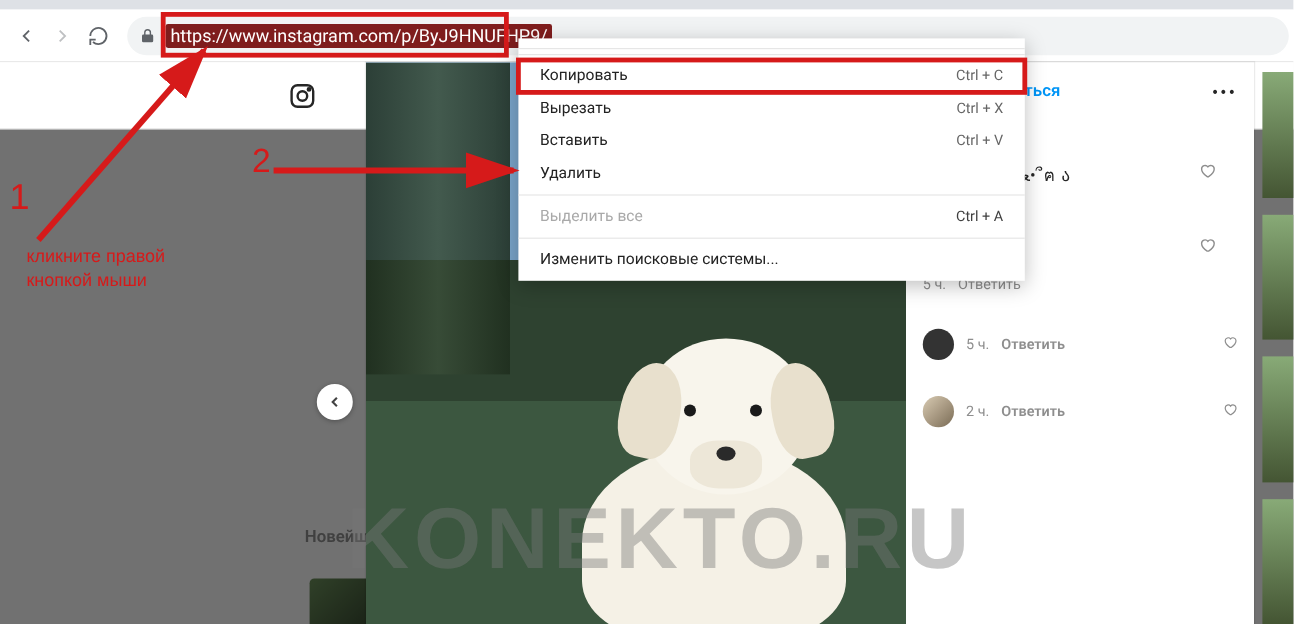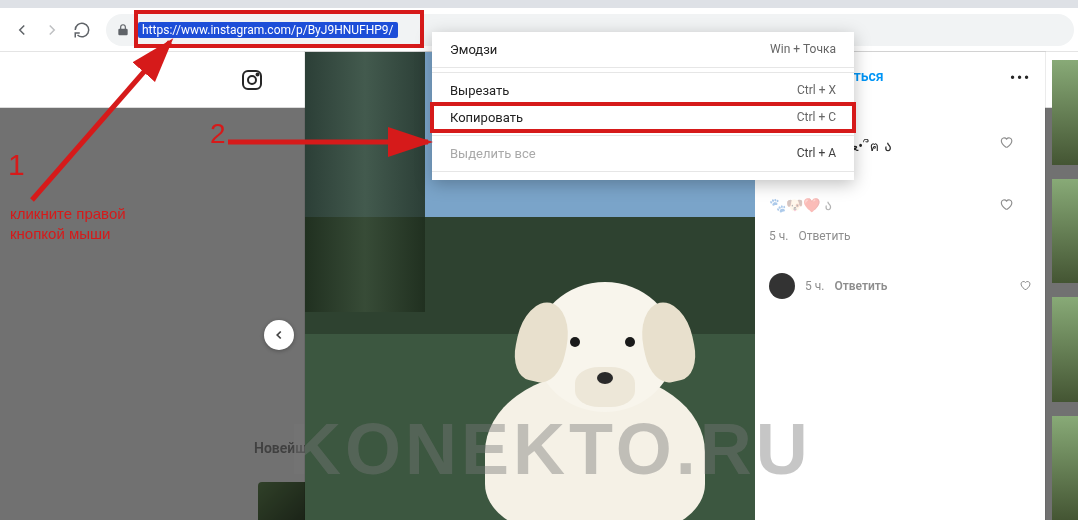--- a/index.html
+++ b/index.html
@@ -5,21 +5,21 @@
   * { box-sizing: border-box; margin: 0; padding: 0; font-family: -apple-system, BlinkMacSystemFont, "Segoe UI", Roboto, Arial, sans-serif; }
   body { width: 1078px; height: 520px; background: #fff; overflow: hidden; position: relative; }
 
   
   .chrome { height: 44px; background: #fff; border-bottom: 1px solid #e4e4e4; display: flex; align-items: center; padding: 0 4px; gap: 6px; }
   .nav-buttons { display: flex; align-items: center; gap: 2px; padding: 0 4px; }
   .nav-btn { width: 28px; height: 28px; display:flex; align-items:center; justify-content:center; color:#5f6368; border-radius:14px; }
   .nav-btn svg { width:18px; height:18px; }
   .addr-wrap { flex:1; display:flex; align-items:center; background:#f1f3f4; border-radius:16px; height:32px; padding:0 10px; gap:8px; position:relative; }
   .lock { width:14px; height:14px; color:#5f6368; }
-  .addr-text { font-size:12px; color:#202124; background:#1d4ed8; color:#fff; padding:1px 4px; border-radius:2px; }
+  .addr-text { font-size:15px; color:#202124; background:#7f1d1d; color:#fff; padding:1px 4px; border-radius:2px; }
   .addr-highlight { position:absolute; left:28px; top:-4px; height:38px; width:290px; border:4px solid #d61a1a; pointer-events:none; z-index:50;}
   .tab-strip { height:8px; background:#dee1e6; }
   .content { position:absolute; top:52px; left:0; right:0; bottom:0; background:#fafafa; }
   .ig-header { height:56px; background:#fff; border-bottom:1px solid #dbdbdb; display:flex; align-items:center; padding-left:240px; gap:20px; position:relative; }
   .ig-logo { width:24px; height:24px; color:#262626; }
   .header-right { position:absolute; right:40px; display:flex; gap:22px; align-items:center; color:#262626; }
   .header-right svg { width:24px; height:24px; }
 
   .strip-left { position:absolute; left:258px; top:430px; display:flex; gap:24px; align-items:center; }
   .strip-left .thumb { width:56px; height:56px; background:linear-gradient(135deg,#6b8f5a,#2d3b29); border-radius:4px; }
@@ -71,21 +71,21 @@
   .ctx-item { display:flex; justify-content:space-between; padding:6px 18px; }
   .ctx-item.disabled { color:#a9a9a9; }
   .ctx-sep { height:1px; background:#e6e6e6; margin:4px 0; }
   .ctx-item.hl { outline:4px solid #d61a1a; outline-offset:-2px; }
   .shortcut { color:#666; font-size:12px; }
   .ctx-item.disabled .shortcut { color:#404040; }
 
   
   .annot { position:absolute; color:#d61a1a; font-family: Arial, sans-serif; z-index:200; }
   .annot.n1 { top:148px; left:8px; font-size:30px; font-weight:400; }
-  .annot.txt { top:204px; left:10px; font-size:15px; line-height:1.35; width:170px; }
+  .annot.txt { top:204px; left:22px; font-size:15px; line-height:1.35; width:170px; }
   .annot.n2 { top:118px; left:210px; font-size:28px; }
   .arrow { position:absolute; z-index:190; }
   .arrow svg { overflow:visible; }
 
   
   .wm { position:absolute; bottom:30px; left:289px; font-size:72px; font-weight:700; color:rgba(120,120,120,.42); letter-spacing:4px; z-index:150; font-family:Arial,sans-serif; white-space:nowrap; }
 </style>
 </head>
 <body>
 
@@ -198,44 +198,60 @@
     </div>
 
     <div class="cmt">
       <div class="avatar"></div>
       <span class="time">5 ч.</span>
       <span class="reply">Ответить</span>
       <span class="hout"><svg viewBox="0 0 24 24" fill="none" stroke="currentColor" stroke-width="2">
             <path d="M12 21s-8-5.3-8-11a5 5 0 0 1 9-3 5 5 0 0 1 9 3c0 5.7-8 11-8 11z"></path>
           </svg></span>
     </div>
+    <div class="cmt">
+      <div class="avatar b"></div>
+      <span class="time">2 ч.</span>
+      <span class="reply">Ответить</span>
+      <span class="hout"><svg viewBox="0 0 24 24" fill="none" stroke="currentColor" stroke-width="2">
+            <path d="M12 21s-8-5.3-8-11a5 5 0 0 1 9-3 5 5 0 0 1 9 3c0 5.7-8 11-8 11z"></path>
+          </svg></span>
+    </div>
   </div>
 </div>
 
 <div class="ctx" id="ctx">
-    <div class="ctx-item">
-      <span>Эмодзи</span>
-      <span class="shortcut">Win + Точка</span>
-    </div>
-    <div class="ctx-sep"></div>
-    <div class="ctx-sep"></div>
-    <div class="ctx-item">
-      <span>Вырезать</span>
-      <span class="shortcut">Ctrl + X</span>
-    </div>
+    <div class="ctx-sep"></div>
+    <div class="ctx-sep"></div>
     <div class="ctx-item hl">
       <span>Копировать</span>
       <span class="shortcut">Ctrl + C</span>
     </div>
+    <div class="ctx-item">
+      <span>Вырезать</span>
+      <span class="shortcut">Ctrl + X</span>
+    </div>
+    <div class="ctx-item">
+      <span>Вставить</span>
+      <span class="shortcut">Ctrl + V</span>
+    </div>
+    <div class="ctx-item">
+      <span>Удалить</span>
+      <span class="shortcut"></span>
+    </div>
     <div class="ctx-sep"></div>
     <div class="ctx-item disabled">
       <span>Выделить все</span>
       <span class="shortcut">Ctrl + A</span>
     </div>
     <div class="ctx-sep"></div>
+    <div class="ctx-item">
+      <span>Изменить поисковые системы...</span>
+      <span class="shortcut"></span>
+    </div>
   </div>
 
 <div class="annot n1">1</div>
 <div class="annot txt">кликните правой кнопкой мыши</div>
 <div class="annot n2">2</div>
 
 <div class="arrow" style="top:30px; left:20px;">
   <svg width="200" height="180">
     <defs>
         <marker id="ah1" markerWidth="10" markerHeight="10" refX="8" refY="3" orient="auto">

